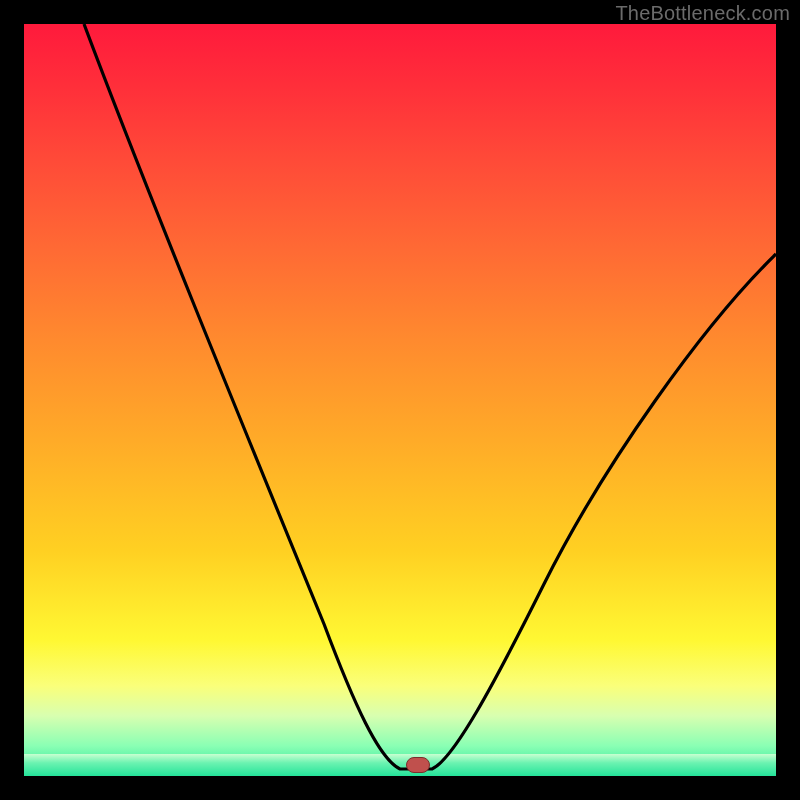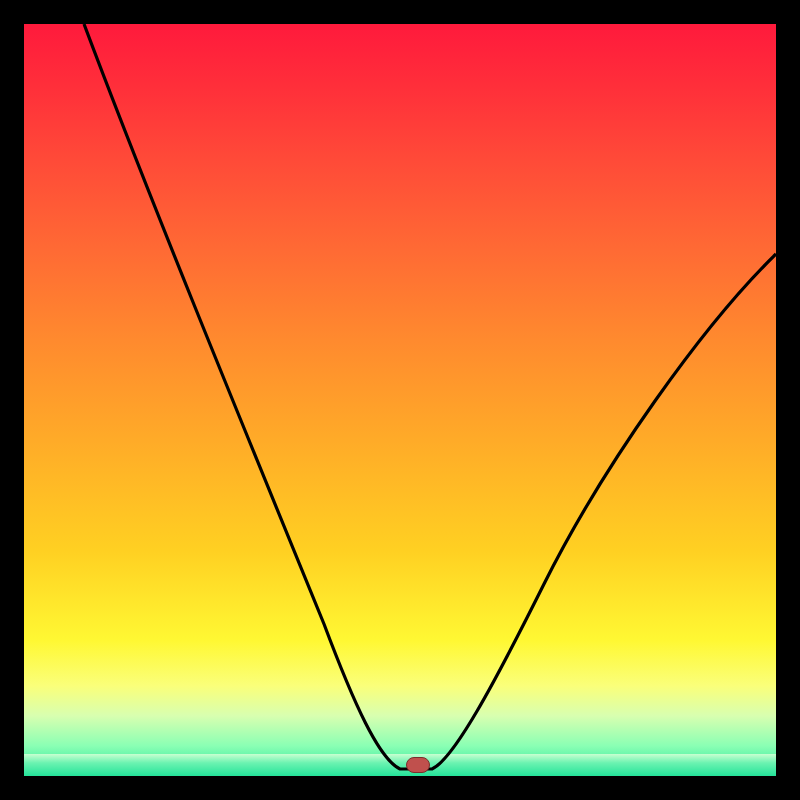--- a/index.html
+++ b/index.html
@@ -79,20 +79,21 @@
     font-size: 20px;
     font-weight: 500;
     letter-spacing: 0.2px;
   }
 </style>
 </head>
 <body>
 
 <div class="frame">
 
+  <div class="watermark">TheBottleneck.com</div>
 
   <div class="plot-area">
     <div class="gradient"></div>
     <div class="green-strip"></div>
 
     <svg class="curves" viewBox="0 0 752 752" preserveAspectRatio="none">
       <path d="M 60 0
                C 120 160, 210 380, 300 600
                C 330 680, 355 735, 376 745
                L 408 745

